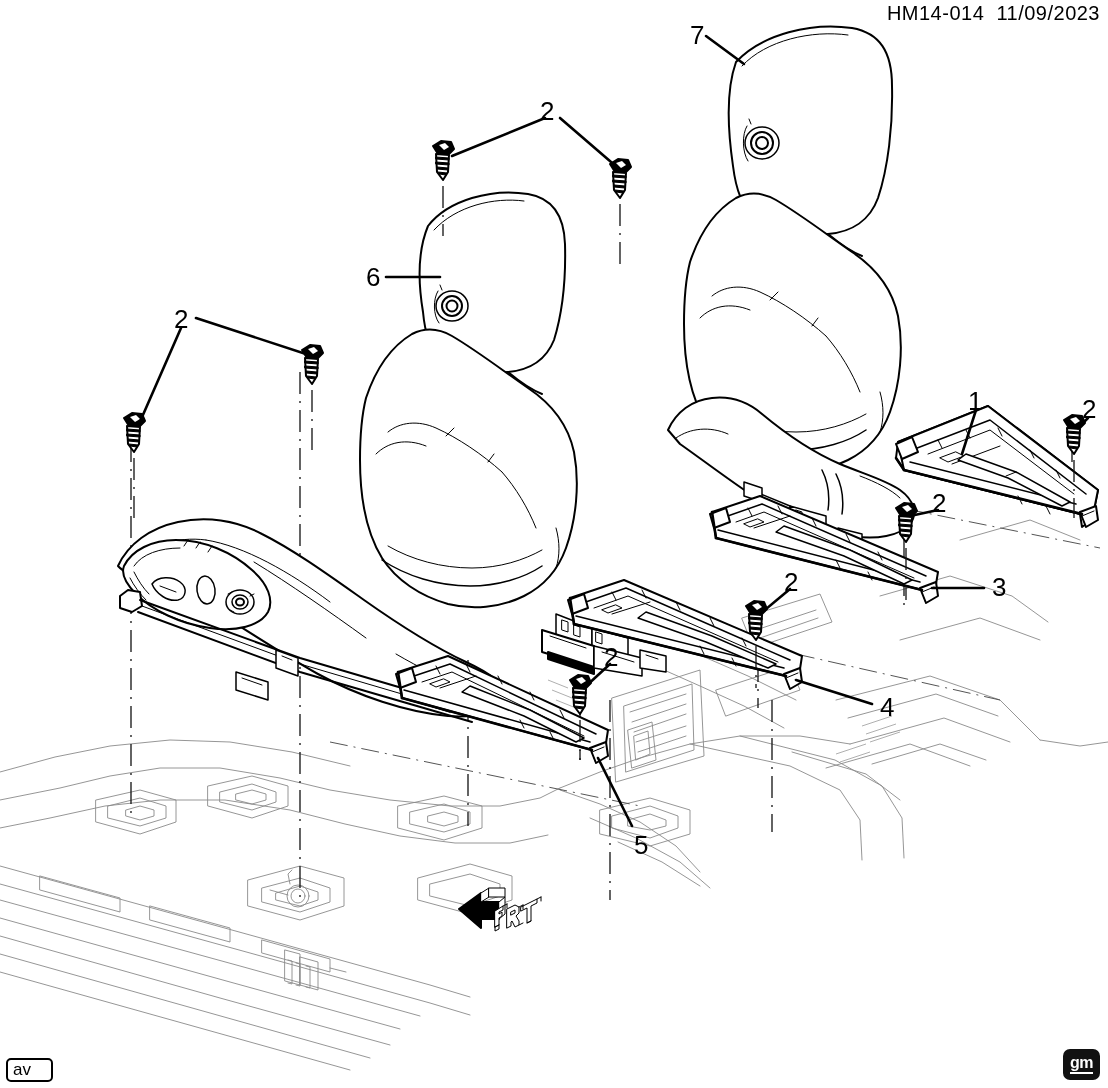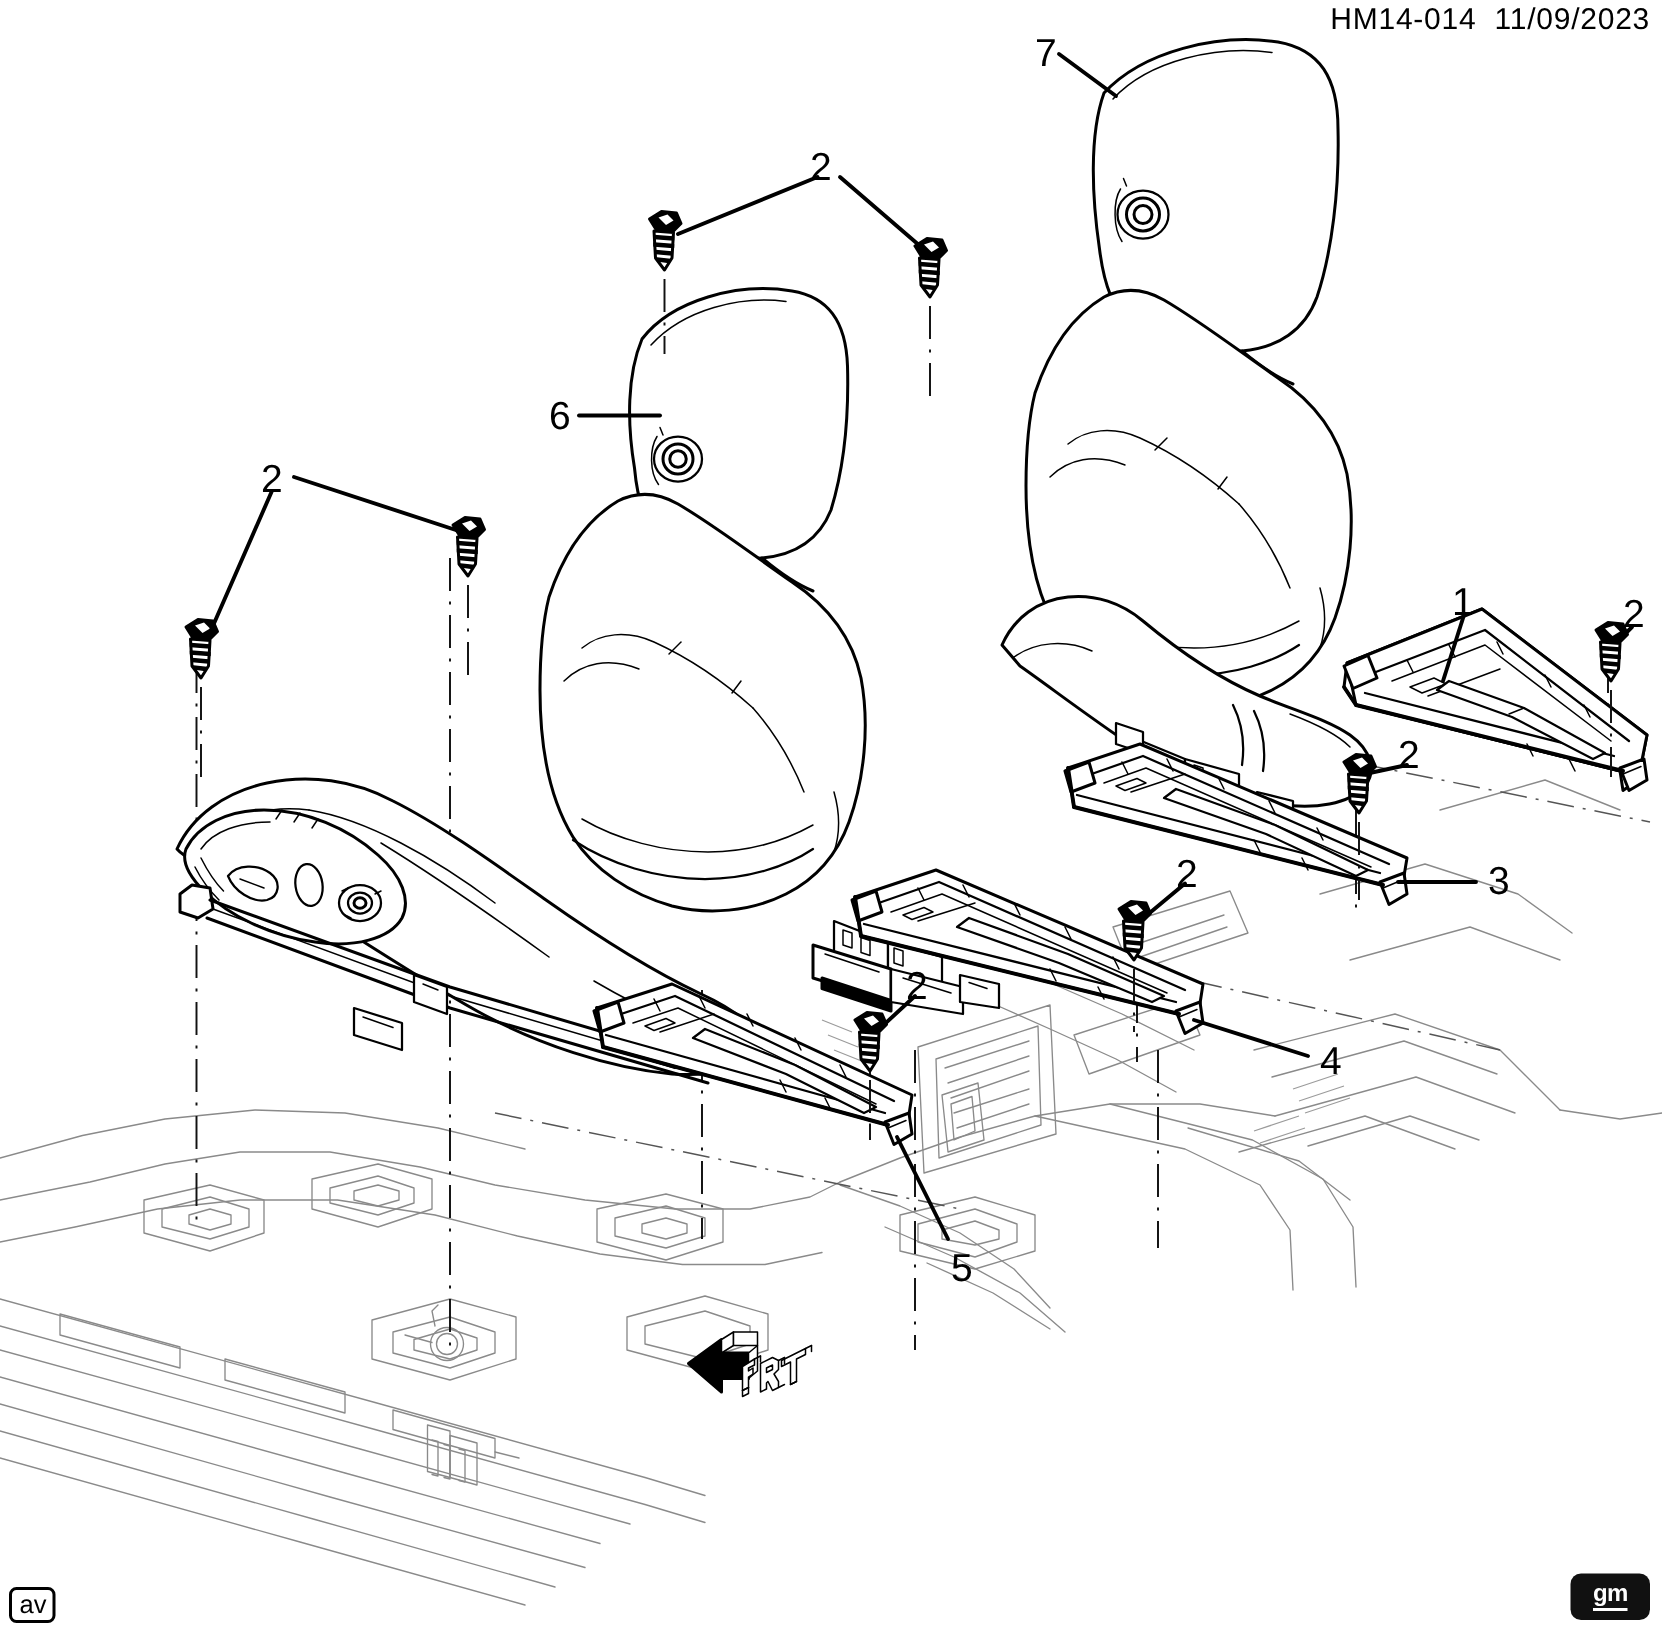--- a/index.html
+++ b/index.html
@@ -16,27 +16,27 @@
   .hdr{
     position:absolute;top:2px;right:8px;
     font-size:20px;letter-spacing:.5px;white-space:pre;
     font-family:"Liberation Sans","DejaVu Sans",sans-serif;
   }
 
   
   .stamp-av{
     position:absolute;left:6px;bottom:6px;
     border:2.5px solid #000;border-radius:5px;
-    padding:1px 4px 2px 5px;
+    padding:1px 20px 2px 5px;
     font-size:17px;line-height:17px;
     background:#fff;
   }
   .stamp-gm{
     position:absolute;right:8px;bottom:8px;
-    width:53px;height:31px;border-radius:7px;
+    width:37px;height:31px;border-radius:7px;
     background:#111;color:#fff;
     display:flex;align-items:center;justify-content:center;
     font-size:16px;font-weight:bold;line-height:1;
     letter-spacing:-.5px;
   }
   .stamp-gm u{text-decoration:none;border-bottom:2px solid #fff;padding-bottom:1px;}
 
   
   .cal{
     position:absolute;font-size:26px;line-height:26px;

